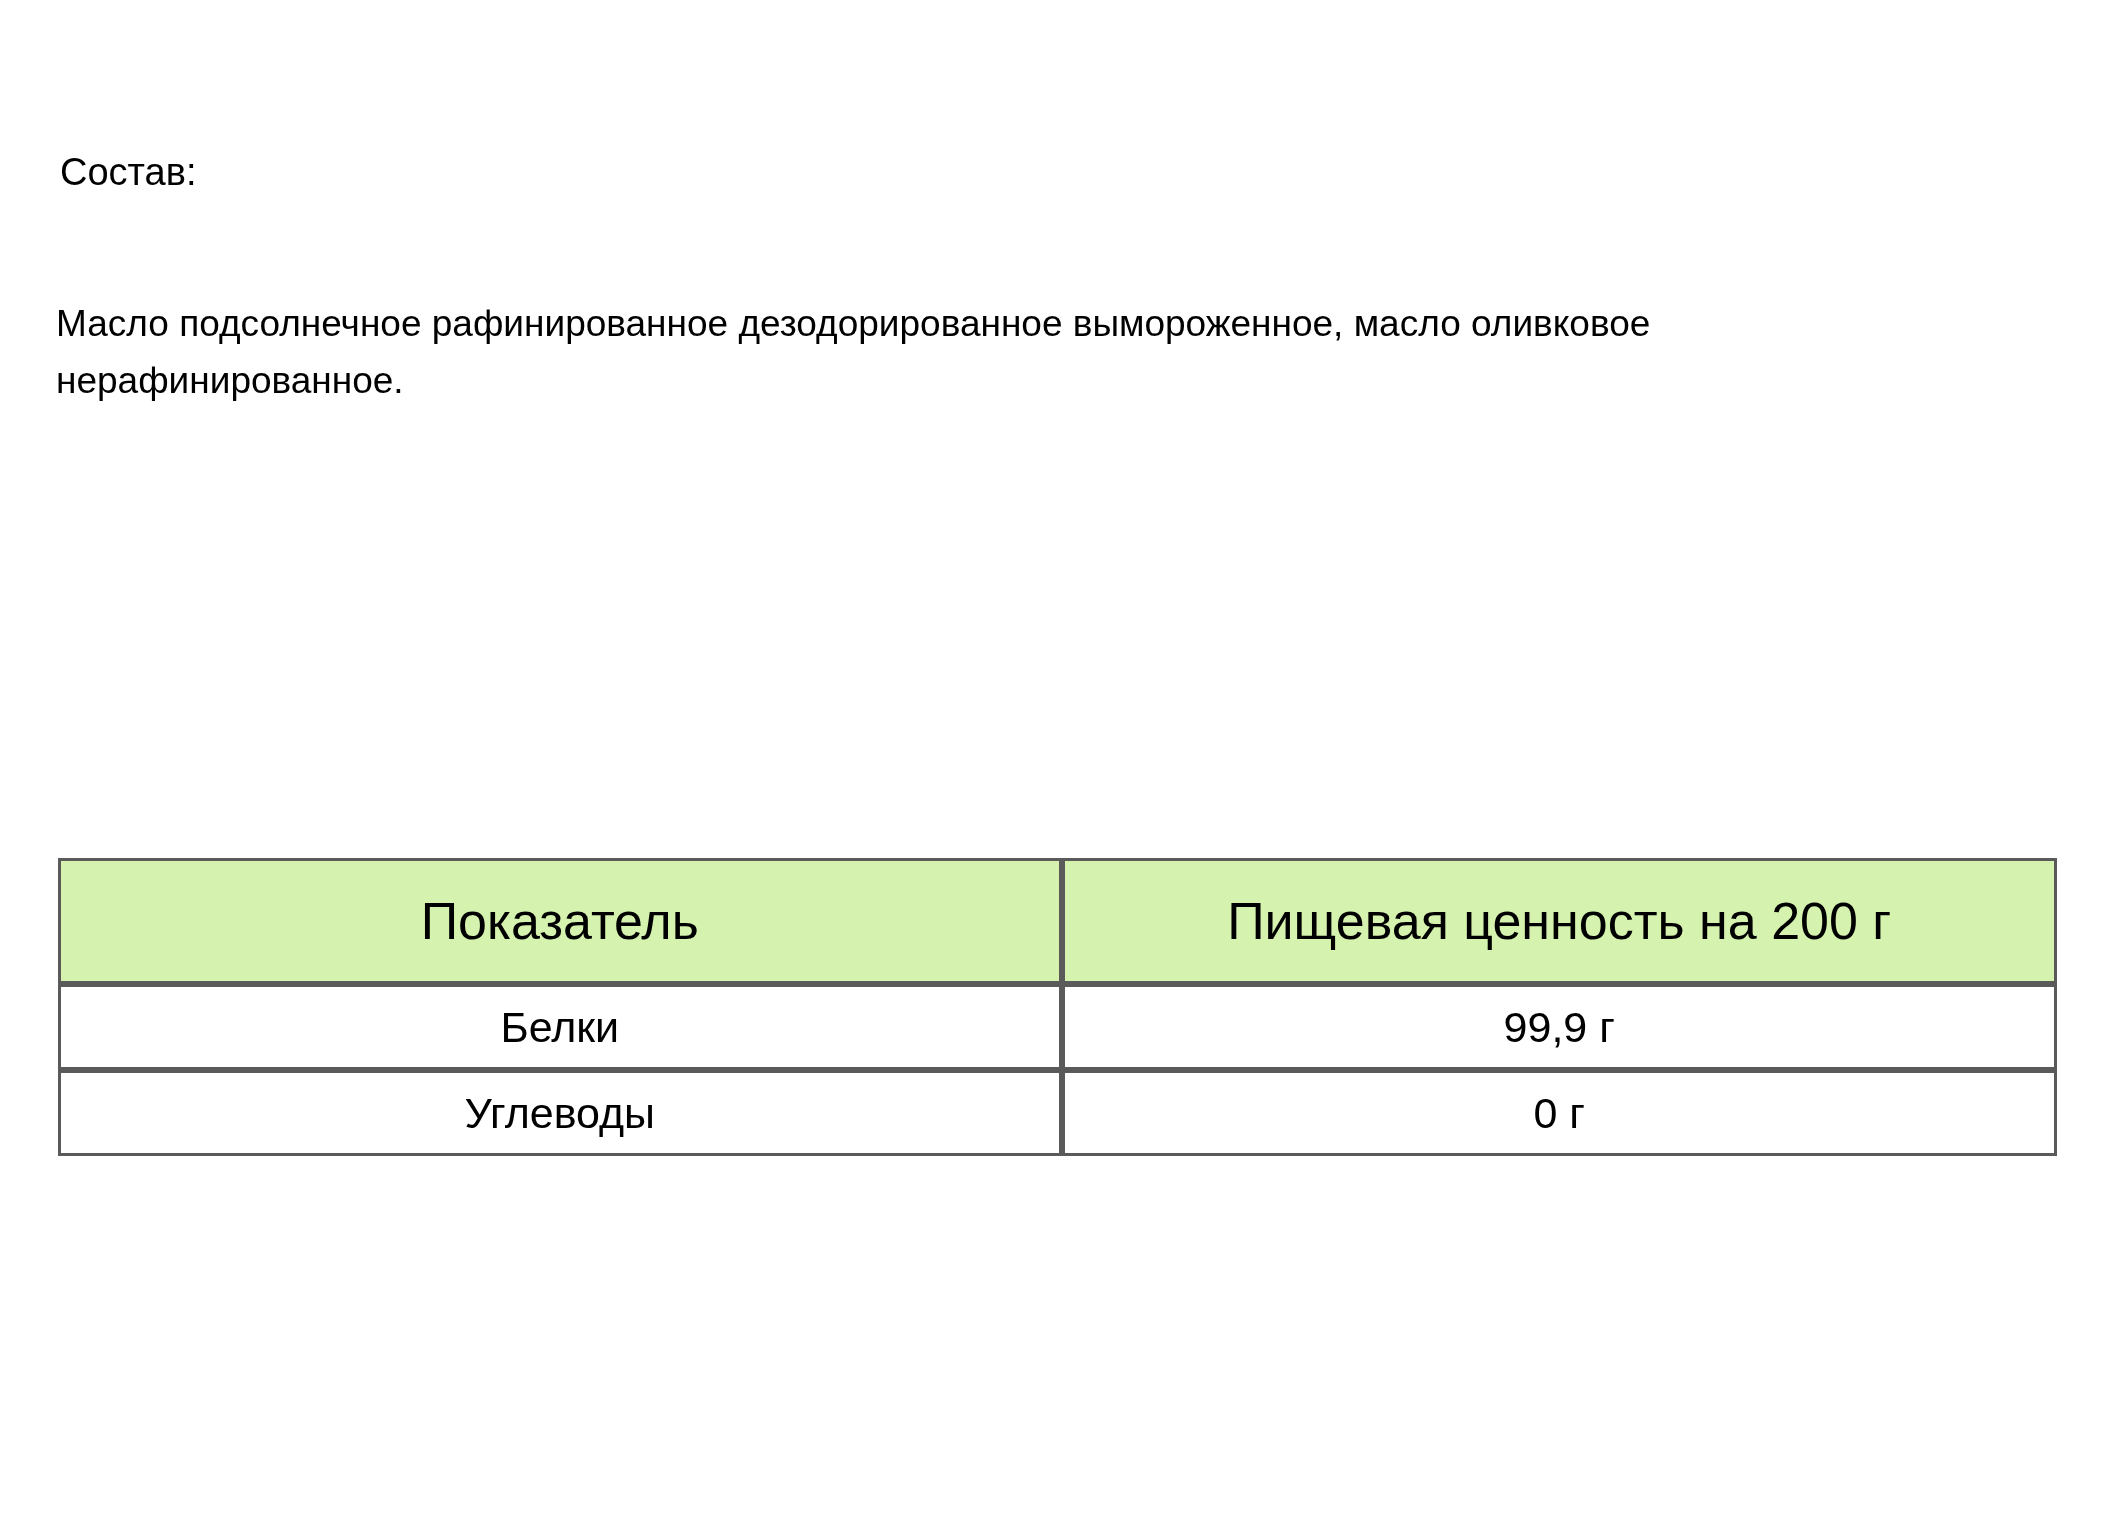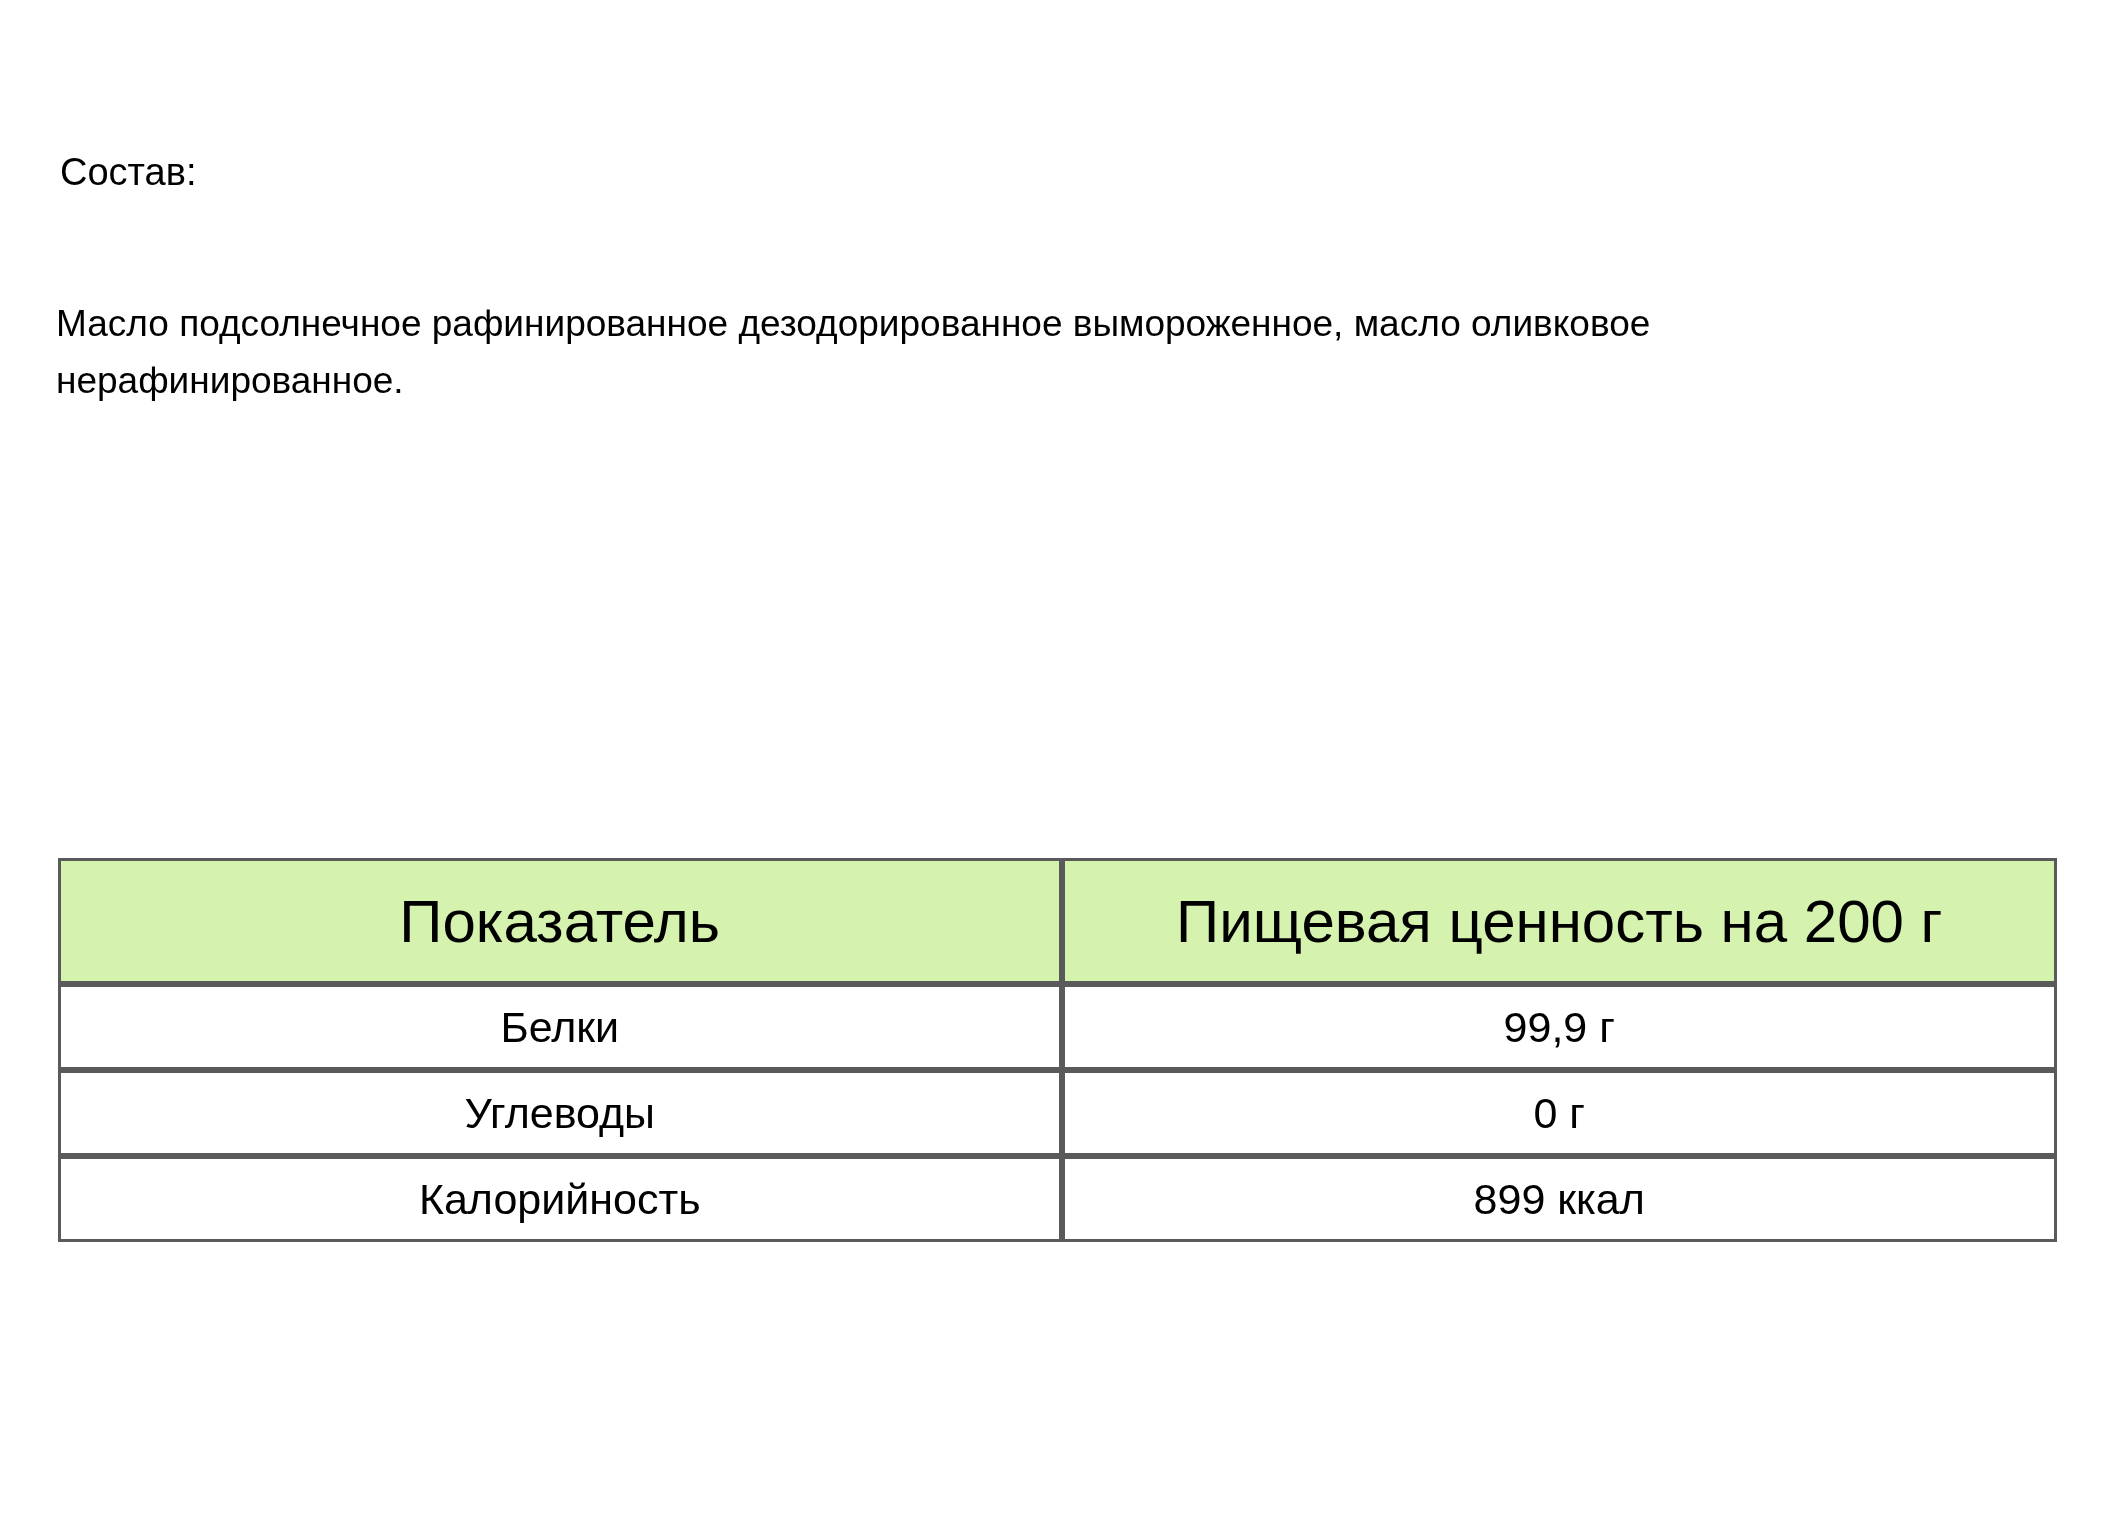--- a/index.html
+++ b/index.html
@@ -57,21 +57,21 @@
     text-align: center;
     vertical-align: middle;
     font-size: 43px;
     font-weight: 400;
     color: #000000;
     padding: 4px 8px;
     background: #ffffff;
   }
   .nutrition-table tr.header-row td {
     background: #d5f2ae;
-    font-size: 60px;
+    font-size: 52px;
     height: 108px;
     padding: 6px 10px;
   }
   .nutrition-table tr.data-row td {
     height: 72px;
   }
   .col-label { width: 1002px; }
   .col-value { width: 994px; }
 </style>
 </head>
@@ -94,20 +94,16 @@
         <td>Пищевая ценность на 200 г</td>
       </tr>
       <tr class="data-row">
         <td>Белки</td>
         <td>99,9 г</td>
       </tr>
       <tr class="data-row">
         <td>Углеводы</td>
         <td>0 г</td>
       </tr>
-      <tr class="data-row">
-        <td>Калорийность</td>
-        <td>899 ккал</td>
-      </tr>
     </tbody>
   </table>
 
 </div>
 
 </body></html>

